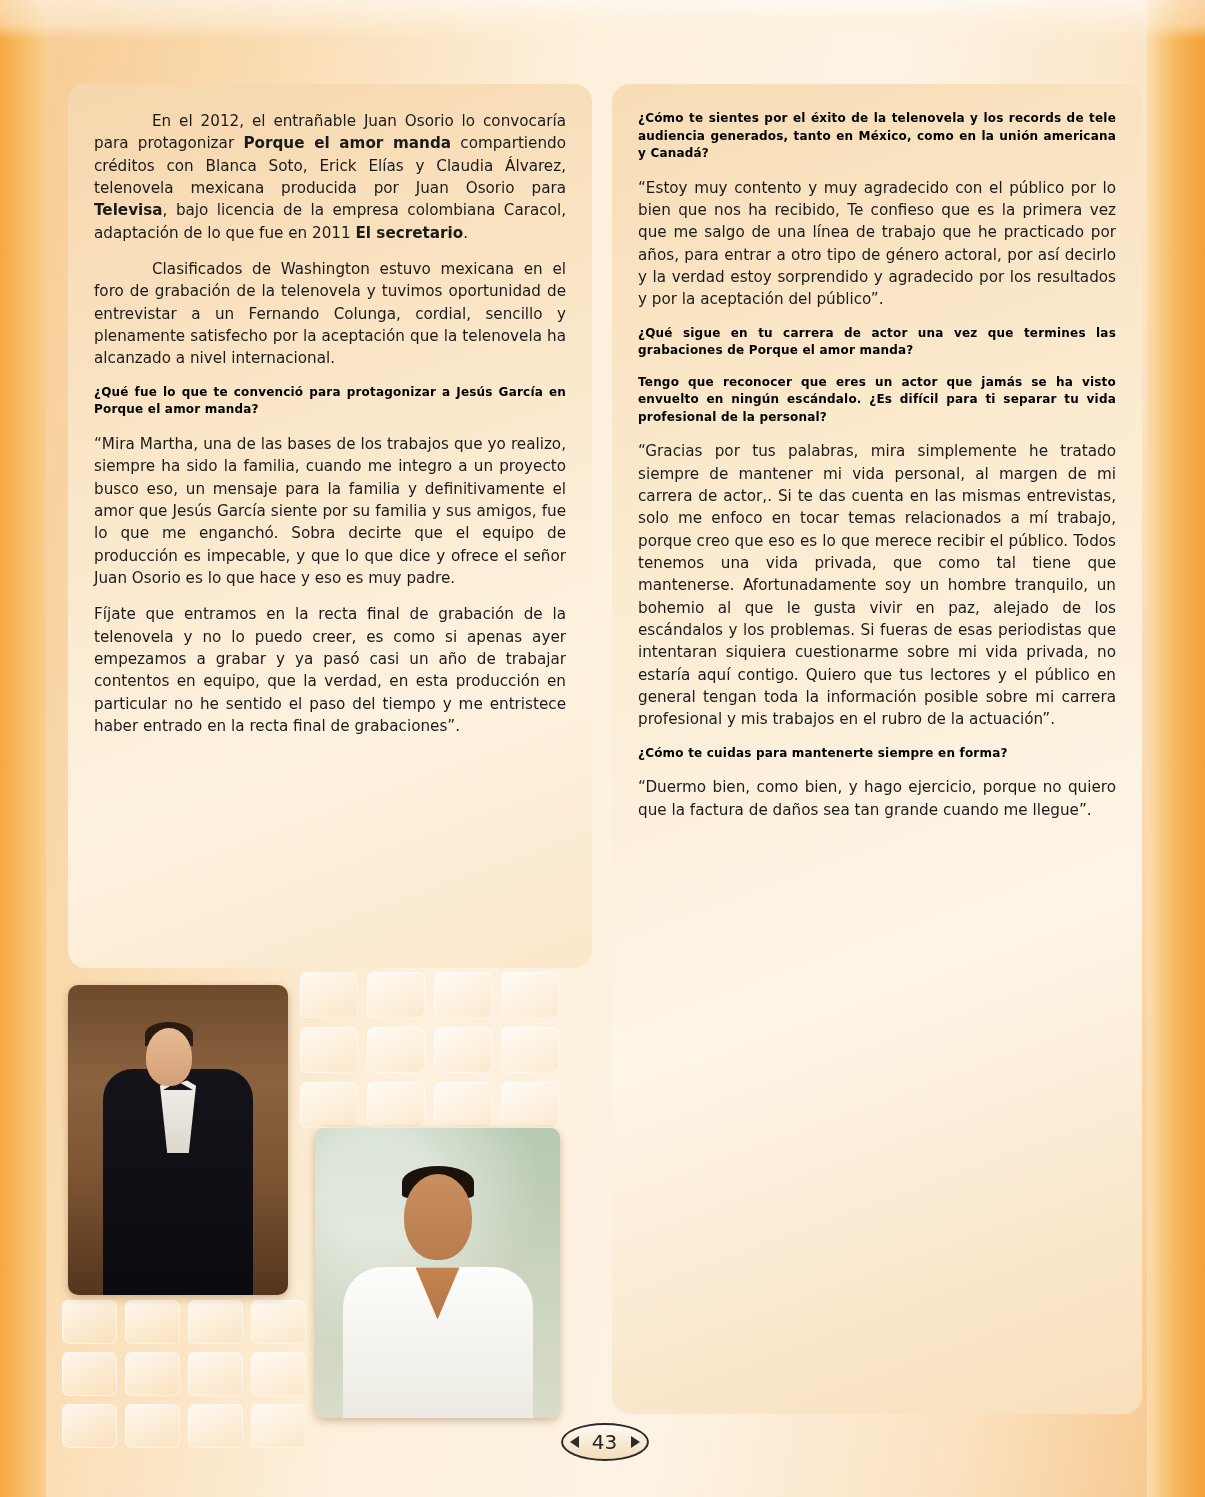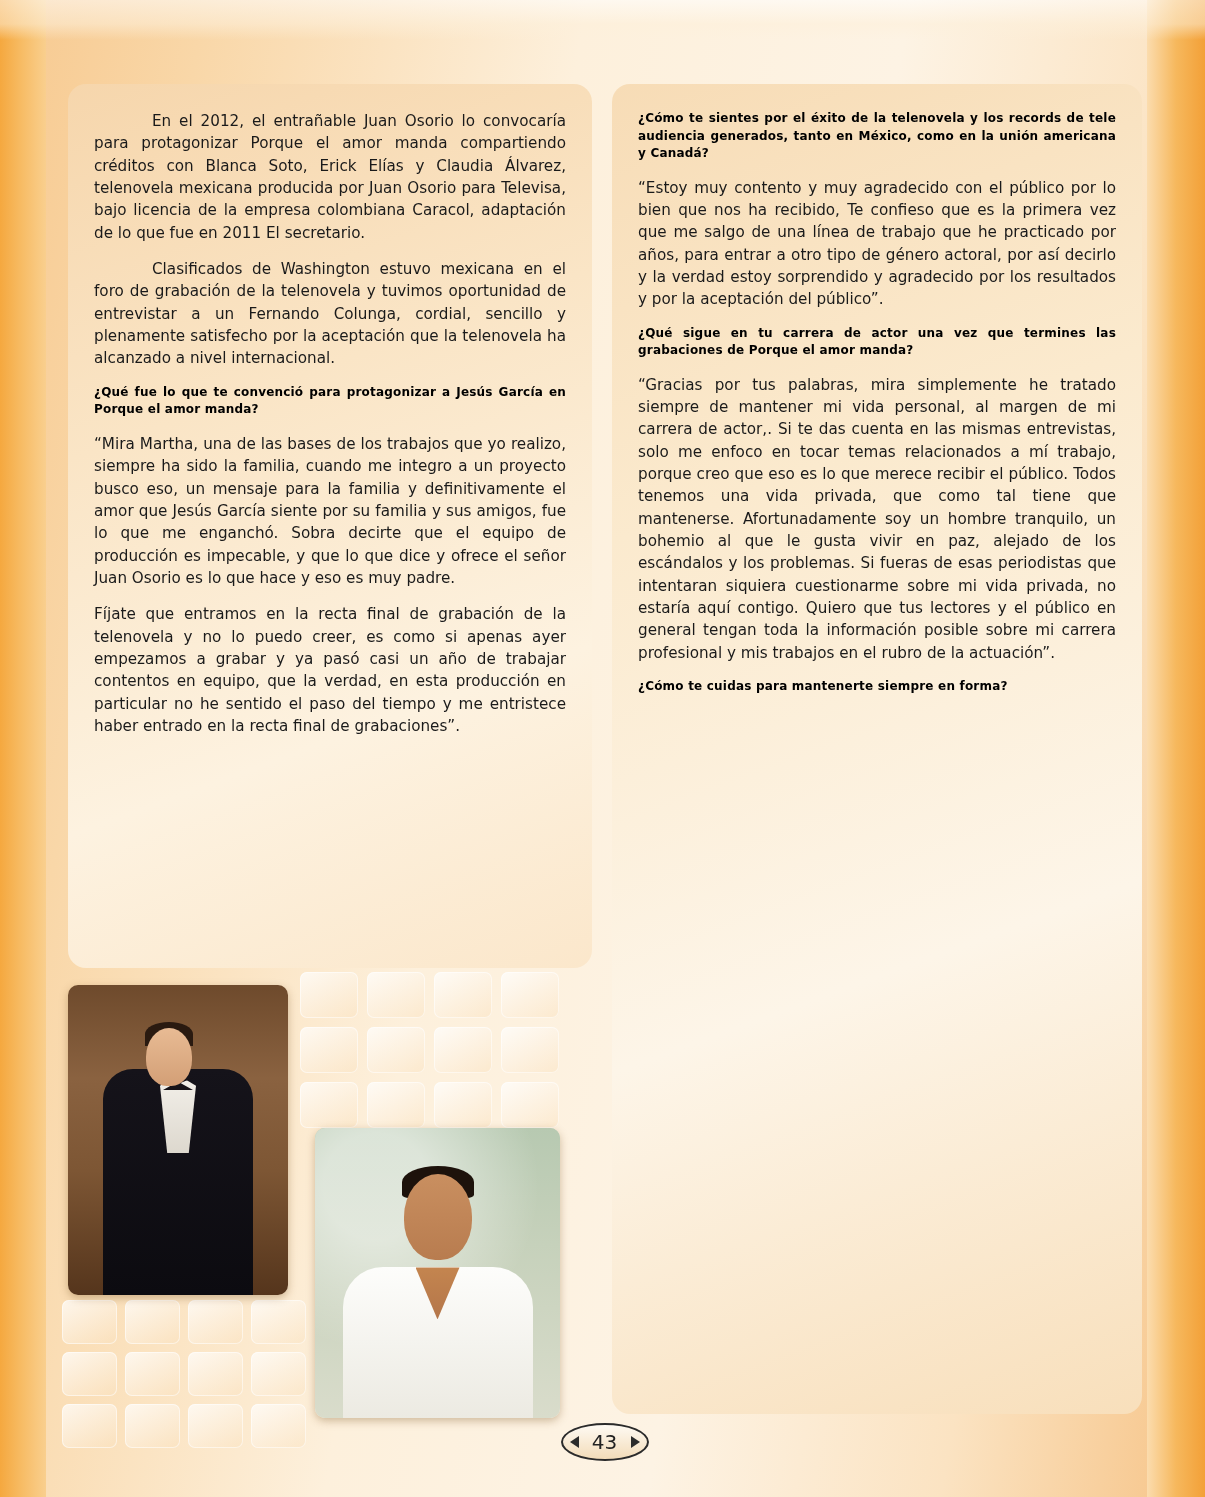--- a/index.html
+++ b/index.html
@@ -77,21 +77,21 @@
   .q {
     margin: 0 0 14px 0;
     font-size: 12px;
     line-height: 1.46;
     font-weight: bold;
     color: #000;
     text-align: justify;
     letter-spacing: .2px;
   }
   .q.spaced { margin-top: 10px; }
-  b { font-weight: normal; }
+  b { font-weight: bold; }
 
   
   .photo {
     position: absolute;
     border-radius: 10px;
     overflow: hidden;
     box-shadow: 0 3px 8px rgba(120,80,30,.35);
   }
   .photo-1 {
     left: 68px;
@@ -271,23 +271,25 @@
     <p>“Mira Martha, una de las bases de los trabajos que yo realizo, siempre ha sido la familia, cuando me integro a un proyecto busco eso, un mensaje para la familia y definitivamente el amor que Jesús García siente  por su familia y sus amigos, fue lo que me enganchó. Sobra decirte que el equipo de producción  es impecable, y que  lo que dice y ofrece el señor Juan Osorio es lo que hace y eso es muy padre.</p>
     <p>Fíjate que entramos en la recta final de grabación de la telenovela y no lo puedo creer, es como si apenas ayer empezamos a grabar y ya pasó casi un año de trabajar contentos en equipo, que la verdad, en esta producción en particular no he sentido el paso del tiempo y me entristece haber entrado en la recta final de grabaciones”.</p>
   </div>
 
   <div class="col col-right">
     <div class="q">¿Cómo te sientes por el éxito de la telenovela y los records de tele audiencia generados, tanto en México, como en la unión americana y Canadá?</div>
     <p>“Estoy muy contento y muy agradecido con el público por lo bien que nos ha recibido, Te confieso que es la primera vez que me salgo de una línea de trabajo que he practicado por años, para entrar a otro tipo de género actoral, por así decirlo y la verdad estoy sorprendido y agradecido por los resultados y por la aceptación del público”.</p>
 
     <div class="q spaced">¿Qué sigue en tu carrera de actor una vez que termines las grabaciones de Porque el amor manda?</div>
 
+    <div class="q spaced">Tengo que reconocer que eres un actor que jamás se ha visto envuelto en ningún escándalo. ¿Es difícil para ti separar tu vida profesional de la personal?</div>
     <p>“Gracias por tus palabras, mira simplemente he tratado siempre de mantener mi vida personal, al margen de mi carrera de actor,. Si te das cuenta en las mismas entrevistas, solo me enfoco en tocar temas relacionados a mí trabajo, porque creo que eso es lo que merece recibir el público. Todos tenemos una vida privada, que como tal tiene que mantenerse. Afortunadamente soy un hombre tranquilo, un bohemio al que le gusta vivir en paz, alejado de los escándalos y los problemas. Si  fueras de esas periodistas que intentaran siquiera cuestionarme sobre mi vida privada, no estaría aquí contigo. Quiero que tus lectores y el público en general tengan toda la información posible sobre mi carrera profesional y mis trabajos en el rubro de la actuación”.</p>
 
     <div class="q">¿Cómo te cuidas para mantenerte siempre en forma?</div>
+    <p>“Duermo bien, como bien, y hago ejercicio, porque no quiero que la factura de daños sea tan grande cuando me llegue”.</p>
   </div>
 
   <div class="squares">
     <div class="sq"></div>
     <div class="sq"></div>
     <div class="sq"></div>
     <div class="sq"></div>
     <div class="sq"></div>
     <div class="sq"></div>
     <div class="sq"></div>

